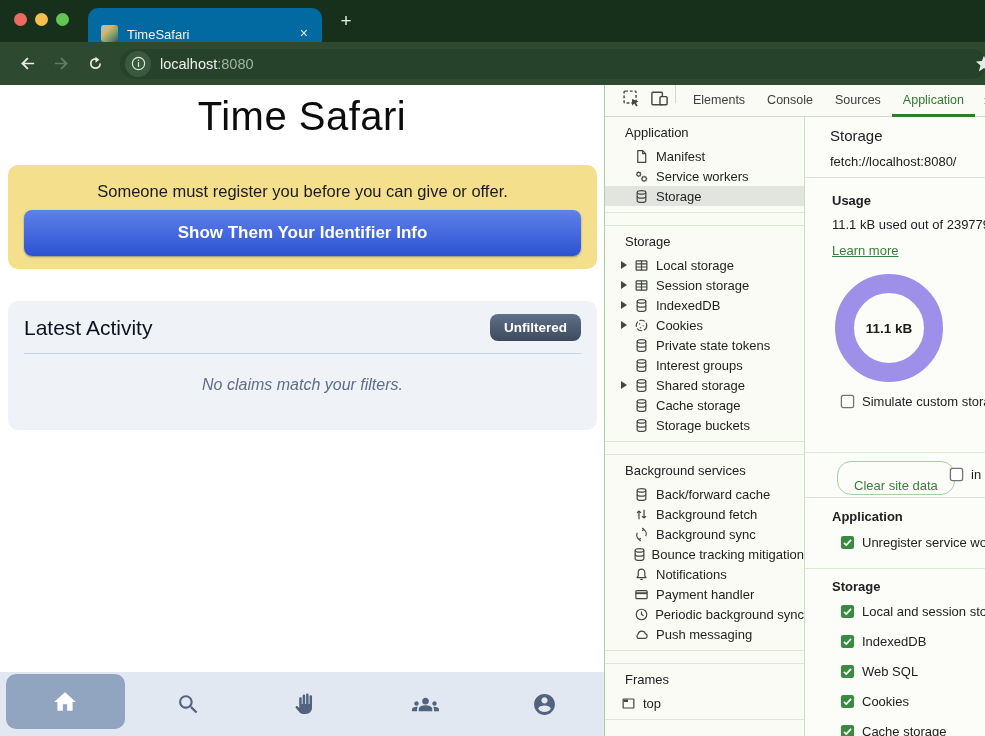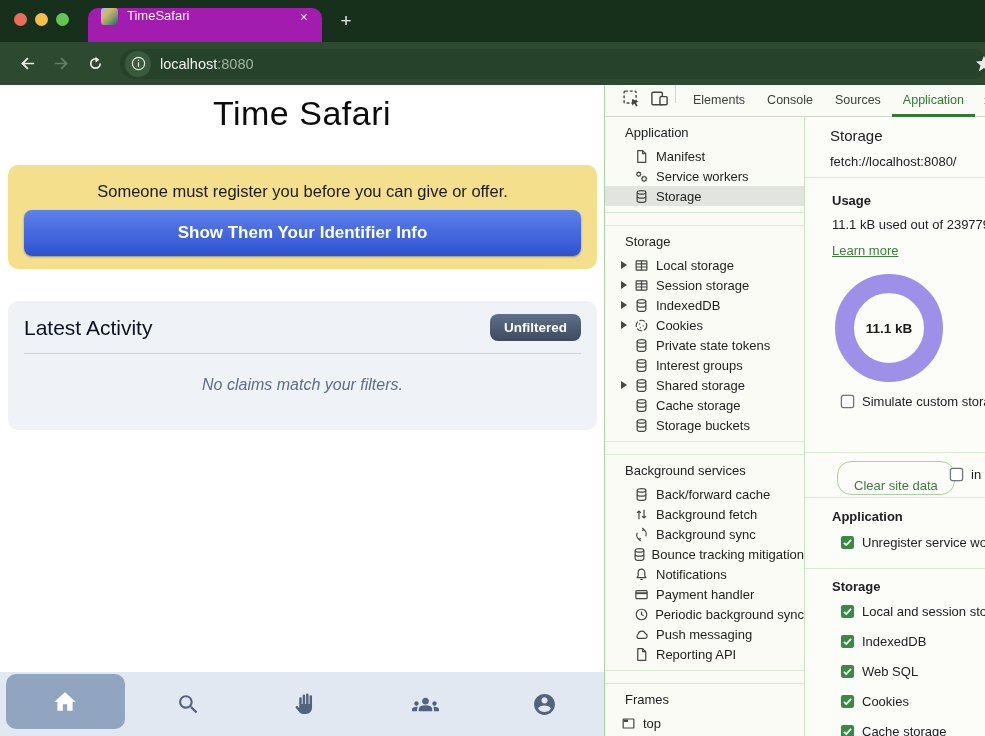--- a/index.html
+++ b/index.html
@@ -3,22 +3,22 @@
 <meta charset="utf-8">
 <style>
   * { margin:0; padding:0; box-sizing:border-box; }
   body { font-family:"Liberation Sans", sans-serif; background:#000; }
   #screen { position:relative; width:985px; height:736px; overflow:hidden; background:#fff; }
 
   
   .tabstrip { position:relative; height:42px; background:#17301b; }
   .lights { position:absolute; left:14px; top:13px; display:flex; gap:8px; }
   .light { width:13px; height:13px; border-radius:50%; }
-  .tab { position:absolute; left:88px; top:8px; width:234px; height:34px; background:#a21caf;
-         border-radius:10px 10px 0 0; display:flex; align-items:flex-start; padding:0 10px 0 13px; }
+  .tab { position:absolute; left:88px; top:8px; width:234px; height:34px; background:#0369a1;
+         border-radius:10px 10px 0 0; display:flex; align-items:flex-end; padding:0 10px 0 13px; }
   .tab .favicon { width:17px; height:17px; border-radius:3px; flex:0 0 auto;
          background:linear-gradient(135deg,#8fc7e8 0%,#d9b36a 35%,#7a9e6a 65%,#35507a 100%); }
   .tab .title { color:#f2f4f1; font-size:13px; margin-left:9px; flex:1; white-space:nowrap; overflow:hidden; }
   .tab .close { color:#e8ece8; font-size:14px; line-height:14px; padding:2px 4px; cursor:default; }
   .newtab { position:absolute; left:333px; top:10px; color:#e8ece8; font-size:19px; line-height:22px; width:26px; text-align:center; }
   .toolbar { position:relative; height:43px; background:#2d4a30; display:flex; align-items:center; padding-left:10px; }
   .navbtn { width:34px; height:32px; display:flex; align-items:center; justify-content:center; color:#e9ede9; }
   .navbtn.dim { color:#617e63; }
   .urlbar { position:relative; flex:1; height:30px; margin-left:8px; margin-right:-2px; background:#26422a;
             border-radius:15px; display:flex; align-items:center; padding-left:5px; overflow:hidden; }
@@ -27,21 +27,21 @@
   .url .host { color:#eef1ee; }
   .url .port { color:#9fb3a0; }
   .edgeicon { position:absolute; right:-5px; top:7px; width:16px; height:16px; background:#e8ece8;
               clip-path:polygon(50% 0, 63% 35%, 100% 38%, 72% 62%, 82% 100%, 50% 78%, 18% 100%, 28% 62%, 0 38%, 37% 35%); }
 
   
   .content { position:relative; display:flex; height:651px; }
   .webpage { position:relative; flex:0 0 604px; background:#fff; overflow:hidden; }
 
   
-  .pg-title { margin-top:9px; text-align:center; font-size:34px; font-weight:400; color:#0c0c0c; letter-spacing:.5px; }
+  .pg-title { margin-top:9px; text-align:center; font-size:40px; font-weight:400; color:#0c0c0c; letter-spacing:.5px; }
   .alert { position:absolute; left:8px; top:80px; width:589px; height:104px; background:#f4df8d; border-radius:10px; }
   .alert-msg { padding-top:17px; text-align:center; font-size:16.5px; color:#1b1b1b; }
   .alert-btn { position:absolute; left:16px; right:16px; top:45px; height:46px; border:none; border-radius:8px;
                background:linear-gradient(#5e81ea,#2d52d2); color:#fff; font-weight:700; font-size:17px;
                font-family:"Liberation Sans",sans-serif; box-shadow:0 1px 2px rgba(20,40,120,.45); }
   .card { position:absolute; left:8px; top:216px; width:589px; height:129px; background:#eff3f8; border-radius:10px; }
   .card-head { display:flex; align-items:center; justify-content:space-between; padding:13px 16px 0 16px; }
   .card-title { font-size:21px; font-weight:400; color:#0b1220; }
   .badge { background:linear-gradient(#5f7089,#3e4a5e); color:#fff; font-size:13.5px; font-weight:700;
            padding:6px 14px; border-radius:8px; border:none; font-family:"Liberation Sans",sans-serif; }
@@ -444,30 +444,20 @@
               </div>
               <div class="dt-row">
                 <span class="arrow-slot"></span>
                 <span class="dt-ico">
                   <svg viewBox="0 0 16 16" width="15" height="15" fill="none" stroke="#444746" stroke-width="1.3" stroke-linejoin="round">
                     <path d="M4.3 12.2h7.4a2.6 2.6 0 0 0 .4-5.1 4 4 0 0 0-7.7.5 2.85 2.85 0 0 0-.1 4.6z"></path>
                   </svg>
                 </span>
                 <span class="dt-label">Push messaging</span>
               </div>
-              <div class="dt-row">
-                <span class="arrow-slot"></span>
-                <span class="dt-ico">
-                  <svg viewBox="0 0 16 16" width="15" height="15" fill="none" stroke="#444746" stroke-width="1.3" stroke-linejoin="round">
-                    <path d="M4 1.8h5.2L12.5 5v9.2H4z"></path>
-                    <path d="M9.2 1.8V5h3.3"></path>
-                  </svg>
-                </span>
-                <span class="dt-label">Reporting API</span>
-              </div>
             </div>
             <div class="dt-section">
               <div class="dt-section-title">Frames</div>
               <div class="dt-row">
                 <span class="dt-ico">
                   <svg viewBox="0 0 16 16" width="15" height="15" fill="none" stroke="#444746" stroke-width="1.3">
                     <rect x="2.3" y="3.2" width="11.4" height="9.6" rx="0.6"></rect>
                     <rect x="2.9" y="3.8" width="4.6" height="2.6" fill="#444746" stroke="none"></rect>
                   </svg>
                 </span>

